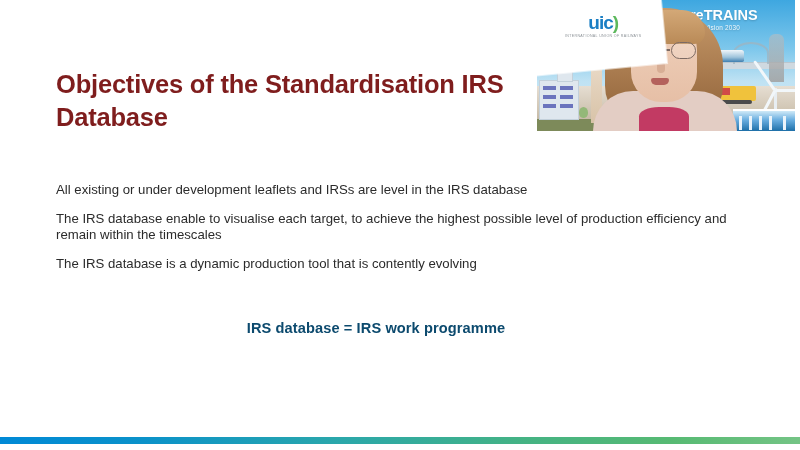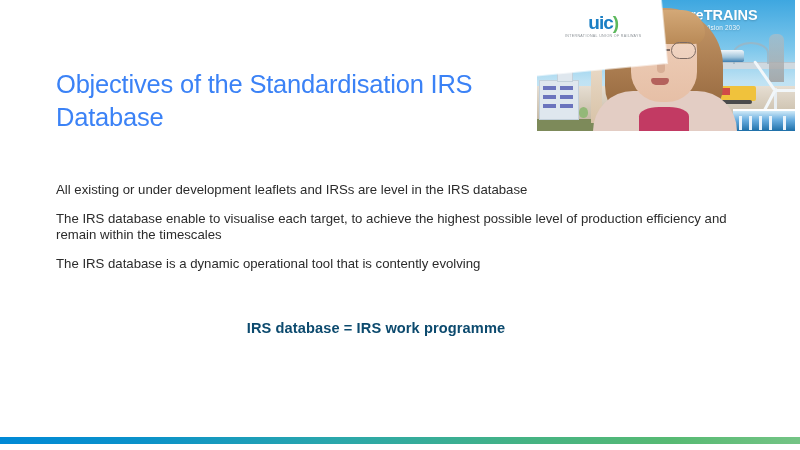--- a/index.html
+++ b/index.html
@@ -23,23 +23,23 @@
     background: #ffffff;
   }
 
   
   #slide-title {
     position: absolute;
     left: 56px;
     top: 68px;
     width: 470px;
     font-size: 25.5px;
-    font-weight: normal;
+    font-weight: bold;
     line-height: 1.28;
-    color: #3b82f6;
+    color: #7f1d1d;
     letter-spacing: -0.2px;
   }
 
   
   #body-block {
     position: absolute;
     left: 56px;
     top: 182px;
     width: 700px;
   }
@@ -411,21 +411,21 @@
 </head>
 <body>
 
 <div id="slide">
 
   <div id="slide-title">Objectives of the Standardisation IRS Database</div>
 
   <div id="body-block">
     <div class="para">All existing or under development leaflets and IRSs are level in the IRS database</div>
     <div class="para">The IRS database enable to visualise each target, to achieve the highest possible level of production efficiency and remain within the timescales</div>
-    <div class="para last">The IRS database is a dynamic operational tool that is contently evolving</div>
+    <div class="para last">The IRS database is a dynamic production tool that is contently evolving</div>
   </div>
 
   <div id="highlight-line">IRS database = IRS work programme</div>
 
   <div id="bottom-bar"></div>
 
   <div id="video-overlay">
 
     <div class="vid-sky"></div>
     <div class="vid-ground"></div>

